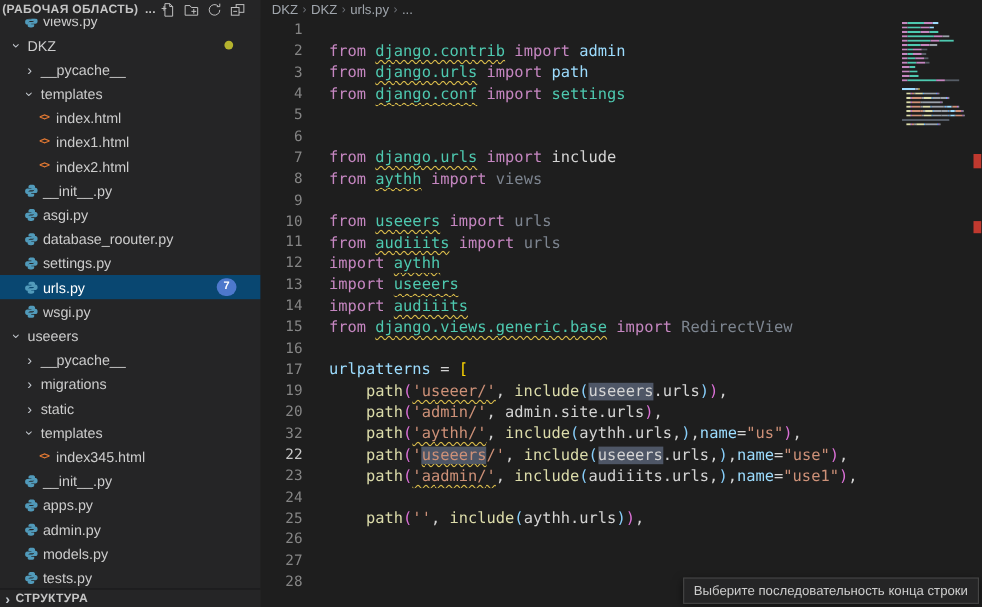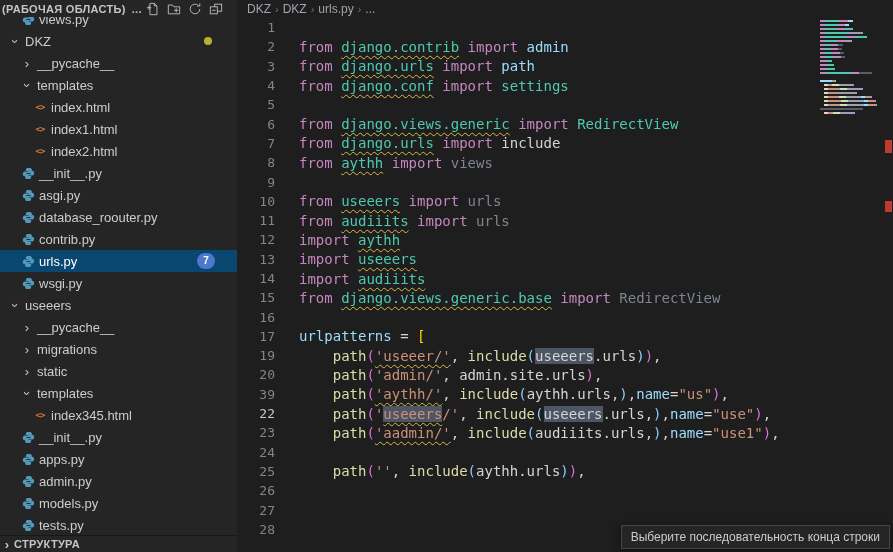--- a/index.html
+++ b/index.html
@@ -151,21 +151,21 @@
         </span>
         <span class="tlabel">database_roouter.py</span>
       </div>
       <div class="trow" style="padding-left: 20px;">
         <span class="fico">
           <svg width="13" height="13" viewBox="0 0 16 16">
             <path fill="#519aba" d="M7.9 1.3c-1.8 0-3.1.6-3.1 1.9v1.6h3.3v.7H3.3C2 5.5 1 6.6 1 8.5s1 3 2.3 3h1.5V9.6c0-1.2 1-2.2 2.2-2.2h3.3c1 0 1.8-.9 1.8-1.9V3.2c0-1.3-1.3-1.9-3.1-1.9z"></path>
             <path fill="#519aba" d="M8.1 14.7c1.8 0 3.1-.6 3.1-1.9v-1.6H7.9v-.7h4.8c1.3 0 2.3-1.1 2.3-3s-1-3-2.3-3h-1.5v1.9c0 1.2-1 2.2-2.2 2.2H5.7c-1 0-1.8.9-1.8 1.9v2.3c0 1.3 1.3 1.9 3.1 1.9z"></path>
           </svg>
         </span>
-        <span class="tlabel">contrib.py</span>
+        <span class="tlabel">settings.py</span>
       </div>
       <div class="trow sel" style="padding-left: 20px;">
         <span class="fico">
           <svg width="13" height="13" viewBox="0 0 16 16">
             <path fill="#519aba" d="M7.9 1.3c-1.8 0-3.1.6-3.1 1.9v1.6h3.3v.7H3.3C2 5.5 1 6.6 1 8.5s1 3 2.3 3h1.5V9.6c0-1.2 1-2.2 2.2-2.2h3.3c1 0 1.8-.9 1.8-1.9V3.2c0-1.3-1.3-1.9-3.1-1.9z"></path>
             <path fill="#519aba" d="M8.1 14.7c1.8 0 3.1-.6 3.1-1.9v-1.6H7.9v-.7h4.8c1.3 0 2.3-1.1 2.3-3s-1-3-2.3-3h-1.5v1.9c0 1.2-1 2.2-2.2 2.2H5.7c-1 0-1.8.9-1.8 1.9v2.3c0 1.3 1.3 1.9 3.1 1.9z"></path>
           </svg>
         </span>
         <span class="tlabel">urls.py</span>
         <span class="badge">7</span>
@@ -280,21 +280,20 @@
       </div>
       <div class="cline">
         <span class="gutter">4</span>
         <span class="ctext"><span class="kw">from </span><span class="mod squig">django.conf</span><span class="kw"> import </span><span class="mod">settings</span></span>
       </div>
       <div class="cline">
         <span class="gutter">5</span>
       </div>
       <div class="cline">
         <span class="gutter">6</span>
-        <span class="ctext"><span class="kw">from </span><span class="mod squig">django.views.generic</span><span class="kw"> import </span><span class="mod">RedirectView</span></span>
       </div>
       <div class="cline">
         <span class="gutter">7</span>
         <span class="ctext"><span class="kw">from </span><span class="mod squig">django.urls</span><span class="kw"> import </span><span class="pl">include</span></span>
       </div>
       <div class="cline">
         <span class="gutter">8</span>
         <span class="ctext"><span class="kw">from </span><span class="mod squig">aythh</span><span class="kw"> import </span><span class="dim">views</span></span>
       </div>
       <div class="cline">
@@ -334,21 +333,21 @@
       </div>
       <div class="cline">
         <span class="gutter">19</span>
         <span class="ctext"><span class="pl">    </span><span class="fn">path</span><span class="b2">(</span><span class="str squig">'useeer/'</span><span class="pl">, </span><span class="fn">include</span><span class="b3">(</span><span class="pl hl">useeers</span><span class="pl">.urls</span><span class="b3">)</span><span class="b2">)</span><span class="pl">,</span></span>
       </div>
       <div class="cline">
         <span class="gutter">20</span>
         <span class="ctext"><span class="pl">    </span><span class="fn">path</span><span class="b2">(</span><span class="str">'admin/'</span><span class="pl">, </span><span class="pl">admin.site.urls</span><span class="b2">)</span><span class="pl">,</span></span>
       </div>
       <div class="cline">
-        <span class="gutter">39</span>
+        <span class="gutter">32</span>
         <span class="ctext"><span class="pl">    </span><span class="fn">path</span><span class="b2">(</span><span class="str squig">'aythh/'</span><span class="pl">, </span><span class="fn">include</span><span class="b3">(</span><span class="pl">aythh.urls</span><span class="pl">,</span><span class="b3">)</span><span class="pl">,</span><span class="var">name</span><span class="pl">=</span><span class="str">"us"</span><span class="b2">)</span><span class="pl">,</span></span>
       </div>
       <div class="cline active">
         <span class="gutter">22</span>
         <span class="ctext"><span class="pl">    </span><span class="fn">path</span><span class="b2">(</span><span class="str">'</span><span class="str squig hl">useeers</span><span class="str">/'</span><span class="pl">, </span><span class="fn">include</span><span class="b3">(</span><span class="pl hl">useeers</span><span class="pl">.urls</span><span class="pl">,</span><span class="b3">)</span><span class="pl">,</span><span class="var">name</span><span class="pl">=</span><span class="str">"use"</span><span class="b2">)</span><span class="pl">,</span></span>
       </div>
       <div class="cline">
         <span class="gutter">23</span>
         <span class="ctext"><span class="pl">    </span><span class="fn">path</span><span class="b2">(</span><span class="str squig">'aadmin/'</span><span class="pl">, </span><span class="fn">include</span><span class="b3">(</span><span class="pl">audiiits</span><span class="pl">.urls</span><span class="pl">,</span><span class="b3">)</span><span class="pl">,</span><span class="var">name</span><span class="pl">=</span><span class="str">"use1"</span><span class="b2">)</span><span class="pl">,</span></span>
       </div>

